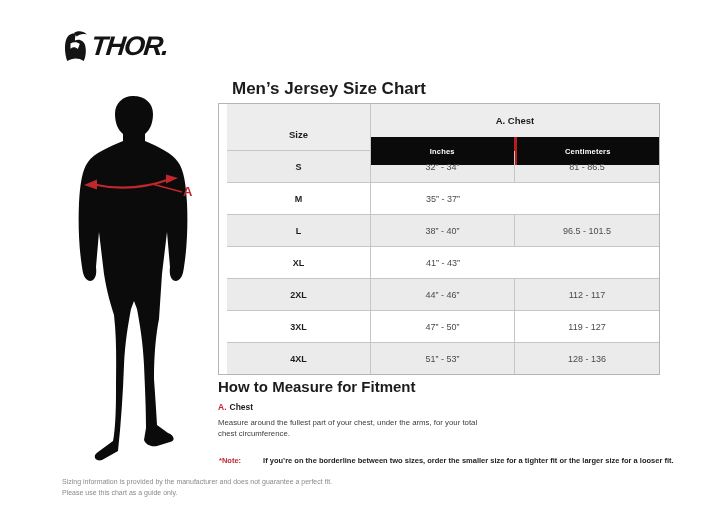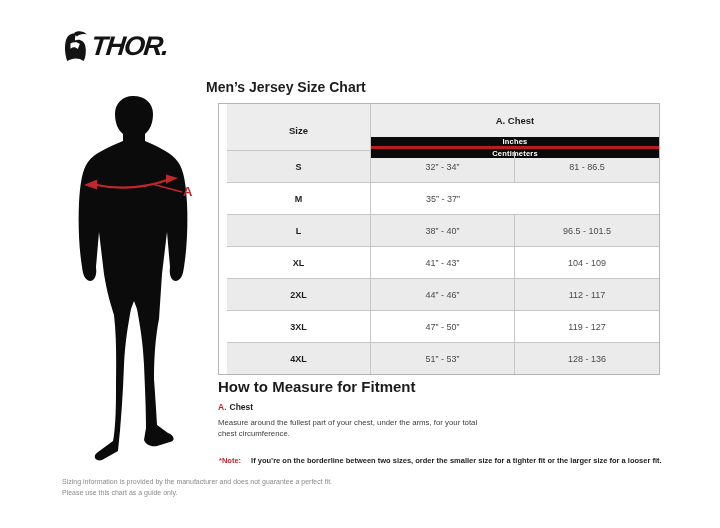--- a/index.html
+++ b/index.html
@@ -10,33 +10,33 @@
   
   .logo{position:absolute;left:64px;top:30px;display:flex;align-items:flex-end;}
   .logo-icon{width:25px;height:32px;margin-right:2px;}
   .logo-text{
     font-size:27px;font-weight:900;font-style:italic;letter-spacing:-1.5px;
     transform:skewX(-6deg);color:#141414;line-height:1;padding-bottom:2px;
   }
   
   .figure{position:absolute;left:70px;top:92px;width:142px;height:374px;}
   
-  .chart-title{position:absolute;left:206px;top:79px;font-size:14px;font-weight:bold;color:#1c1c1c;}
+  .chart-title{position:absolute;left:232px;top:79px;font-size:17px;font-weight:bold;color:#1c1c1c;}
   .size-table{
     position:absolute;left:218px;top:103px;width:432px;
     border:1px solid #b5b5b5;background:#fff;padding-left:8px;
   }
   .thead{display:grid;grid-template-columns:1fr 2fr;height:46px;background:#ededed;border-bottom:1px solid #c6c6c6;}
   .size-head{
     display:flex;align-items:center;justify-content:center;
     font-weight:bold;font-size:9.5px;border-right:1px solid #c6c6c6;color:#1c1c1c;
   }
   .chest-wrap{display:flex;flex-direction:column;}
   .chest-head{height:33px;display:flex;align-items:center;justify-content:center;font-weight:bold;font-size:9.5px;color:#1c1c1c;}
-  .units{display:grid;grid-template-columns:1fr;gap:3px;height:20px;background:#b91c1c;}
+  .units{display:grid;grid-template-columns:1fr 1fr;gap:3px;height:28px;background:#b91c1c;}
   .unit-bar{
     background:#0a0a0a;color:#ffffff;font-size:7.5px;font-weight:bold;
     display:flex;align-items:center;justify-content:center;letter-spacing:.2px;
   }
   .tbody .trow{display:grid;grid-template-columns:1fr 1fr 1fr;height:31px;border-bottom:1px solid #c6c6c6;background:#ffffff;}
   .tbody .trow:nth-child(odd){background:#ebebeb;}
   .tbody .trow:last-child{border-bottom:none;}
   .cell{
     display:flex;align-items:center;justify-content:center;
     font-size:9px;color:#4a4a4a;border-right:1px solid #c6c6c6;
@@ -44,21 +44,21 @@
   .cell:last-child{border-right:none;}
   .size-cell{font-weight:bold;color:#1c1c1c;font-size:9px;}
   
   .measure-heading{position:absolute;left:218px;top:378px;font-size:15px;font-weight:bold;color:#1c1c1c;}
   .measure-item{position:absolute;left:218px;top:402px;width:290px;}
   .measure-item .item-line{font-size:8.5px;font-weight:bold;color:#1c1c1c;}
   .measure-item .item-key{color:#c1272d;margin-right:3px;}
   .measure-item .item-desc{margin-top:6px;font-size:7.8px;color:#3c3c3c;line-height:1.4;width:272px;}
   
   .note{position:absolute;left:219px;top:456px;display:flex;white-space:nowrap;font-size:7.5px;font-weight:bold;}
-  .note-label{color:#c1272d;margin-right:10px;}
+  .note-label{color:#c1272d;margin-right:22px;}
   .note-text{color:#1c1c1c;}
   
   .disclaimer{position:absolute;left:62px;top:477px;font-size:7px;color:#8a8a8a;line-height:1.55;}
 </style>
 </head>
 <body>
 
 <div class="canvas">
 
   <div class="logo">
@@ -123,21 +123,20 @@
         <div class="cell">35” - 37”</div>
       </div>
       <div class="trow">
         <div class="cell size-cell">L</div>
         <div class="cell">38” - 40”</div>
         <div class="cell">96.5 - 101.5</div>
       </div>
       <div class="trow">
         <div class="cell size-cell">XL</div>
         <div class="cell">41” - 43”</div>
-        <div class="cell">104 - 109</div>
       </div>
       <div class="trow">
         <div class="cell size-cell">2XL</div>
         <div class="cell">44” - 46”</div>
         <div class="cell">112 - 117</div>
       </div>
       <div class="trow">
         <div class="cell size-cell">3XL</div>
         <div class="cell">47” - 50”</div>
         <div class="cell">119 - 127</div>

